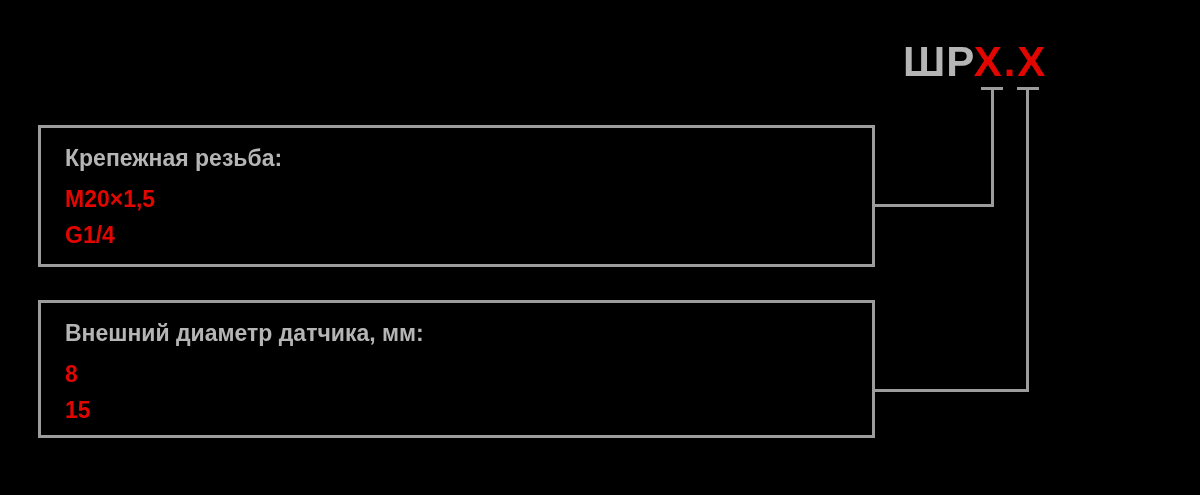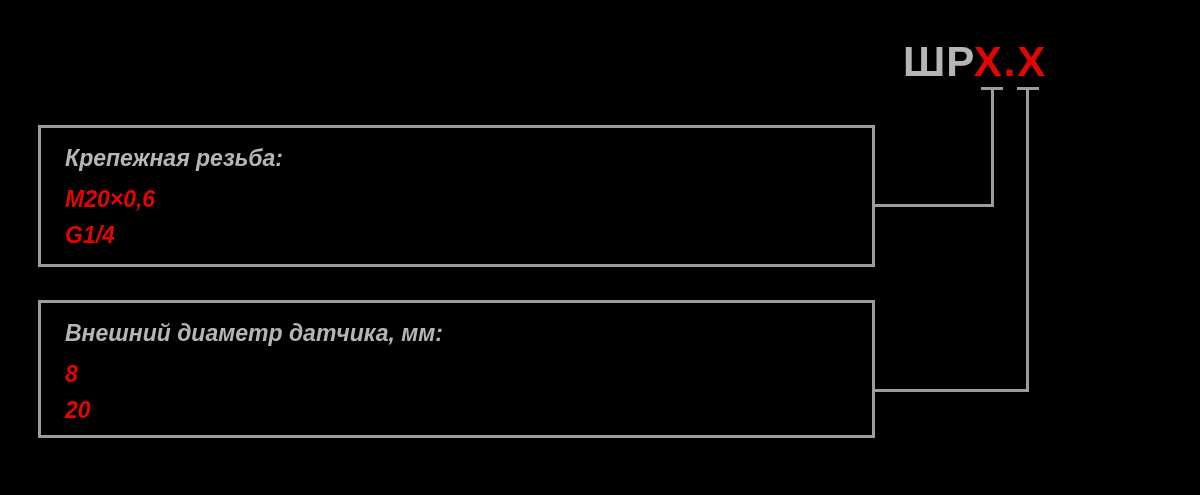--- a/index.html
+++ b/index.html
@@ -45,21 +45,20 @@
   .vert2 { left: 1026px; top: 87px; width: 3px; height: 305px; }
   .hor2  { left: 872px; top: 389px; width: 157px; height: 3px; }
   
   .box {
     position: absolute;
     left: 38px;
     width: 837px;
     border: 3px solid var(--border);
     background: var(--background);
     padding: 17px 20px 0 24px;
-    font-style: italic;
   }
   .box1 { top: 125px; height: 142px; }
   .box2 { top: 300px; height: 138px; }
   .box-title {
     color: var(--text);
     font-size: 23px;
     font-weight: bold;
     margin-bottom: 9px;
     white-space: nowrap;
   }
@@ -83,23 +82,23 @@
   <div class="line tick1"></div>
   <div class="line vert1"></div>
   <div class="line hor1"></div>
 
   <div class="line tick2"></div>
   <div class="line vert2"></div>
   <div class="line hor2"></div>
 
   <div class="box box1">
     <div class="box-title">Крепежная резьба:</div>
-    <div class="option">М20×0,6</div>
+    <div class="option">М20×1,5</div>
     <div class="option">G1/4</div>
   </div>
 
   <div class="box box2">
     <div class="box-title">Внешний диаметр датчика, мм:</div>
     <div class="option">8</div>
-    <div class="option">20</div>
+    <div class="option">15</div>
   </div>
 
 </div>
 
 </body></html>

